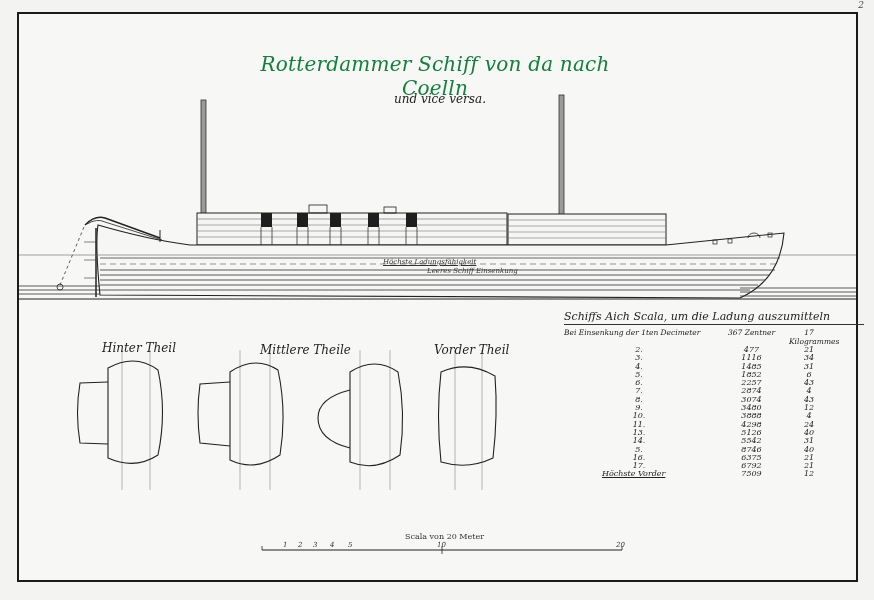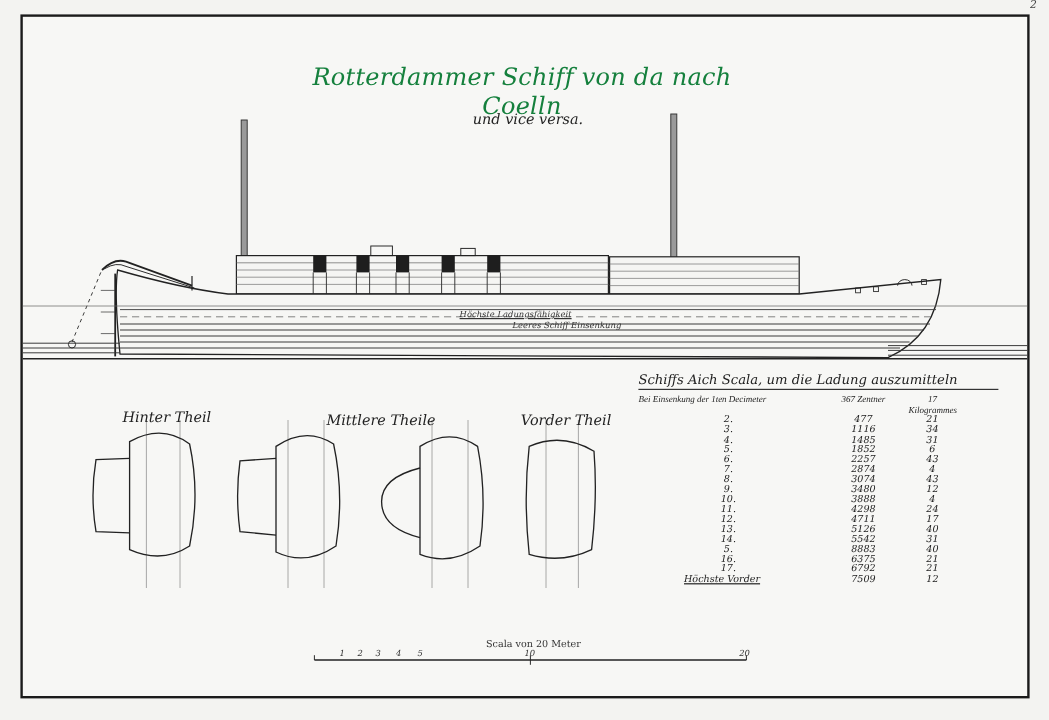--- a/index.html
+++ b/index.html
@@ -8,23 +8,23 @@
   .frame { position:absolute; left:17px; top:12px; width:841px; height:570px;
            border:2px solid #1b1b1b; box-sizing:border-box; background:#f7f7f5; }
   .plate-no { position:absolute; right:10px; top:0px; font-size:9px; font-style:italic; color:#444; }
   .title { position:absolute; left:230px; top:52px; width:410px; text-align:center;
            font-family:"DejaVu Serif", serif; font-style:italic; font-size:20px; color:#15803d; letter-spacing:0.2px; }
   .subtitle { position:absolute; left:330px; top:92px; width:220px; text-align:center;
            font-style:italic; font-size:12px; color:#222; }
   svg.draw { position:absolute; left:0; top:0; }
   .lbl { position:absolute; font-style:italic; font-size:12px; color:#222; white-space:nowrap; }
   .tiny { position:absolute; font-style:italic; font-size:7px; color:#333; white-space:nowrap; }
-  .table { position:absolute; left:532px; top:310px; width:300px; font-style:italic; color:#222; }
+  .table { position:absolute; left:564px; top:310px; width:300px; font-style:italic; color:#222; }
   .table .thead { font-size:11px; border-bottom:1px solid #333; padding-bottom:1px; }
-  .table .cols { display:flex; font-size:7.5px; margin-top:3px;font-family:Liberation Serif, serif; }
+  .table .cols { display:flex; font-size:7.5px; margin-top:3px; }
   .table .row { display:flex; font-size:8px; line-height:8.3px; }
   .c1 { width:150px; text-align:center; }
   .c2 { width:75px; text-align:center; }
   .c3 { width:40px; text-align:center; }
   .cols .c1 { text-align:left; }
   .row .c1 { text-align:center; }
   .row.last .c1 { text-align:left; text-decoration:underline; padding-left:38px; box-sizing:border-box; }
   .scale-lbl { position:absolute; left:405px; top:532px; font-size:8px; color:#333; }
 </style>
 </head>
@@ -148,21 +148,21 @@
     <line x1="262" y1="546" x2="262" y2="550" stroke="#222" stroke-width="0.8"></line>
     <line x1="442" y1="546" x2="442" y2="554" stroke="#222" stroke-width="0.8"></line>
     <line x1="622" y1="546" x2="622" y2="550" stroke="#222" stroke-width="0.8"></line>
   </g>
 </svg>
 
 <div class="tiny" style="left:383px;top:248px;text-decoration:underline;margin-top:10px;">Höchste Ladungsfähigkeit</div>
 <div class="tiny" style="left:386px;top:267px;margin-left:41px;">Leeres Schiff Einsenkung</div>
 
 <div class="lbl" style="left:102px;top:341px;">Hinter Theil</div>
-<div class="lbl" style="left:272px;top:343px;">Mittlere Theile</div>
+<div class="lbl" style="left:260px;top:343px;">Mittlere Theile</div>
 <div class="lbl" style="left:434px;top:343px;">Vorder Theil</div>
 
 <div class="table">
   <div class="thead">Schiffs Aich Scala, um die Ladung auszumitteln</div>
   <div class="cols">
     <span class="c1">Bei Einsenkung der 1ten Decimeter</span>
     <span class="c2">367 Zentner</span>
     <span class="c3">17 Kilogrammes</span>
   </div>
   <div class="row">
@@ -209,37 +209,32 @@
       <span class="c1">10.</span>
       <span class="c2">3888</span>
       <span class="c3">4</span>
     </div>
   <div class="row">
       <span class="c1">11.</span>
       <span class="c2">4298</span>
       <span class="c3">24</span>
     </div>
   <div class="row">
-      <span class="c1">12.</span>
-      <span class="c2">4711</span>
-      <span class="c3">17</span>
-    </div>
-  <div class="row">
       <span class="c1">13.</span>
       <span class="c2">5126</span>
       <span class="c3">40</span>
     </div>
   <div class="row">
       <span class="c1">14.</span>
       <span class="c2">5542</span>
       <span class="c3">31</span>
     </div>
   <div class="row">
       <span class="c1">5.</span>
-      <span class="c2">8883</span>
+      <span class="c2">8746</span>
       <span class="c3">40</span>
     </div>
   <div class="row">
       <span class="c1">16.</span>
       <span class="c2">6375</span>
       <span class="c3">21</span>
     </div>
   <div class="row">
       <span class="c1">17.</span>
       <span class="c2">6792</span>

